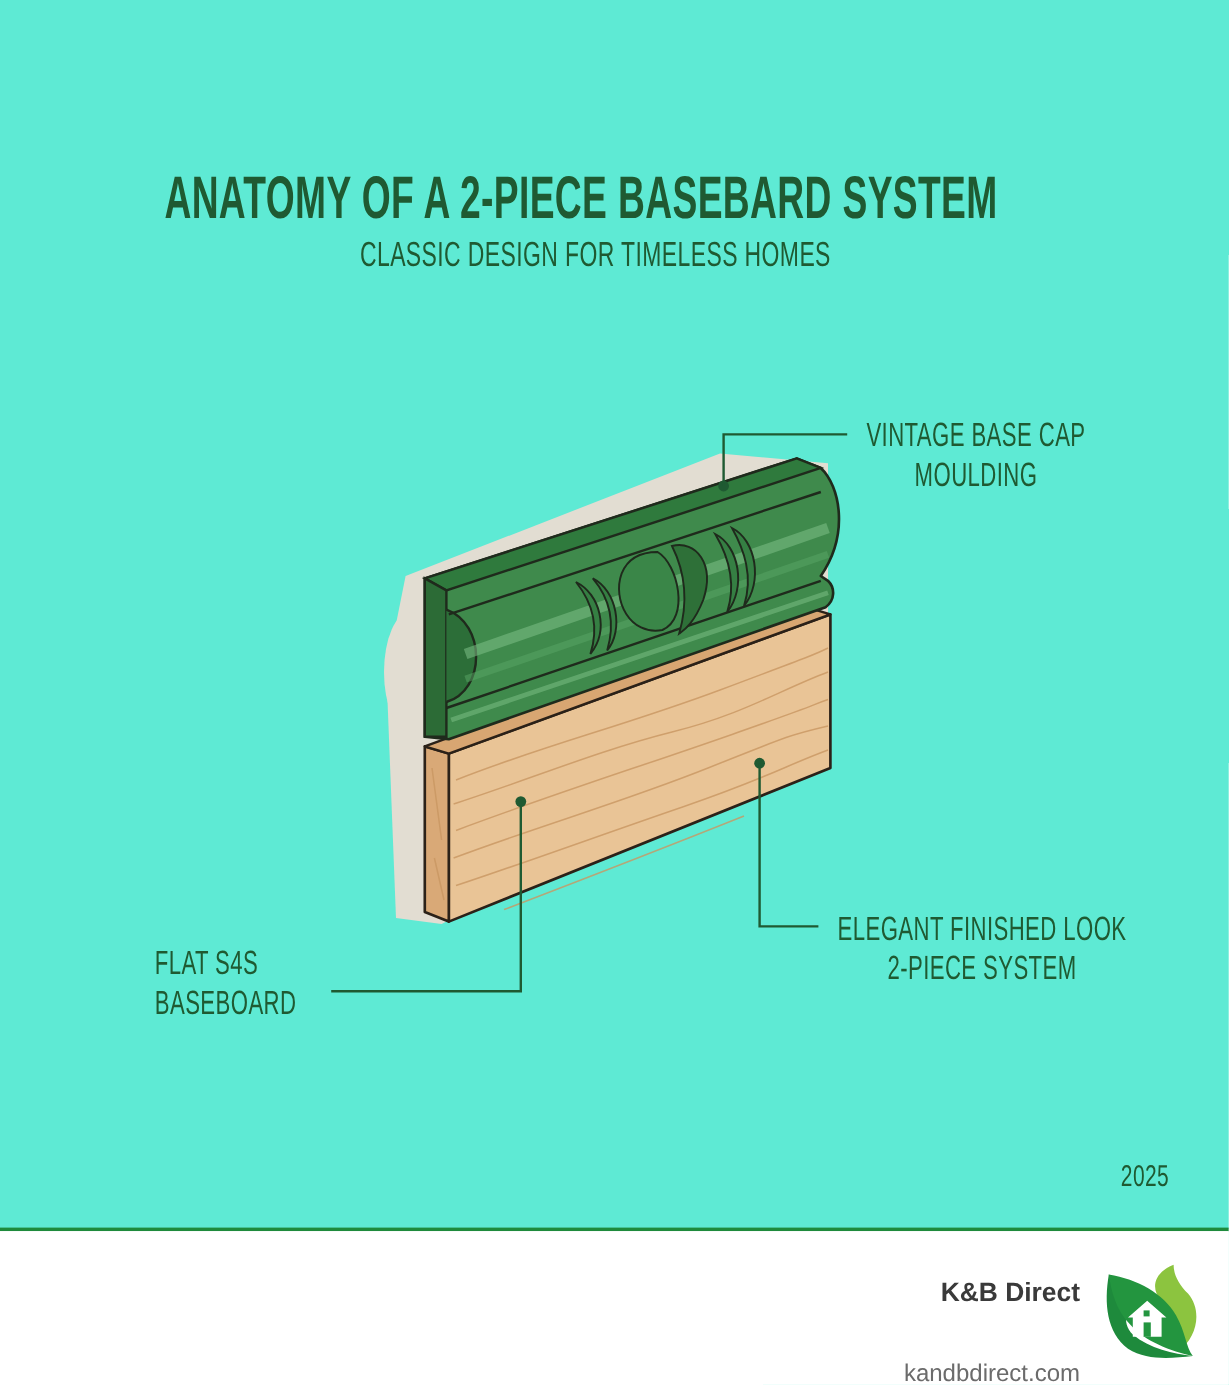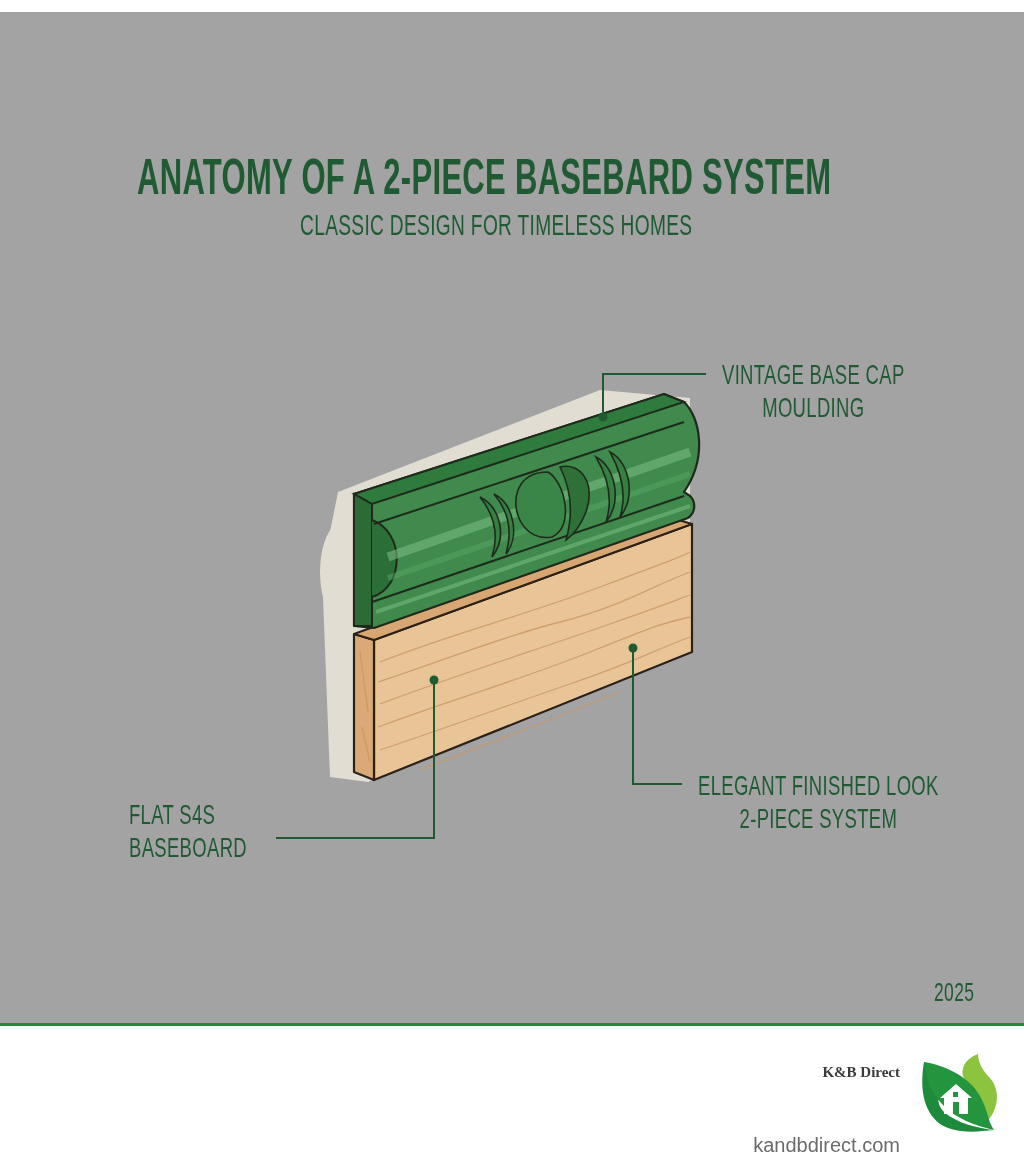--- a/index.html
+++ b/index.html
@@ -2,22 +2,22 @@
 <html><head>
 <meta charset="utf-8">
 <style>
   html, body { margin: 0; padding: 0; }
   body {
     width: 1024px; height: 1154px; position: relative; overflow: hidden;
     background: #ffffff;
     font-family: "Liberation Sans", sans-serif;
   }
   .canvas {
-    position: absolute; left: 0; top: 12px; width: 1024px; height: 1024px;
-    background: #a3a3a3;
+    position: absolute; left: 0; top: 0; width: 1024px; height: 1024px;
+    background: #5eead4;
   }
   .divider {
     position: absolute; left: 0; top: 1023px; width: 1024px; height: 3px;
     background: #1e8a3c;
   }
   .footer {
     position: absolute; left: 0; top: 1026px; width: 1024px; height: 128px;
     background: #ffffff;
   }
   .cond {
@@ -31,22 +31,22 @@
   }
   .title { left: 137px; top: 136px; font-size: 50px; transform: scaleX(0.62); }
   .subtitle { left: 300px; top: 197px; font-size: 29px; font-weight: normal; transform: scaleX(0.66); }
   .label { font-size: 28px; font-weight: normal; line-height: 33px; transform: scaleX(0.66); }
   .lbl-cap { left: 722px; top: 346px; text-align: center; }
   .lbl-flat { left: 129px; top: 786px; }
   .lbl-look { left: 698px; top: 757px; text-align: center; }
   .year { left: 934px; top: 966px; font-size: 25px; font-weight: normal; transform: scaleX(0.7); }
   .brand-name {
     position: absolute; right: 124px; top: 1064px;
-    font-size: 15px; font-weight: bold; color: #3a3a3a;
-    font-family: Liberation Serif, serif;
+    font-size: 22px; font-weight: bold; color: #3a3a3a;
+    font-family: Liberation Sans, sans-serif;
   }
   .brand-url {
     position: absolute; right: 124px; top: 1089px;
     font-size: 20px; color: #6b6b6b;
     font-family: "Liberation Sans", sans-serif;
     margin-top: 45px;
   }
   .logo { position: absolute; left: 918px; top: 1052px; width: 86px; height: 82px; }
   svg.illus { position: absolute; left: 0; top: 0; width: 1024px; height: 1024px; }
 </style>

